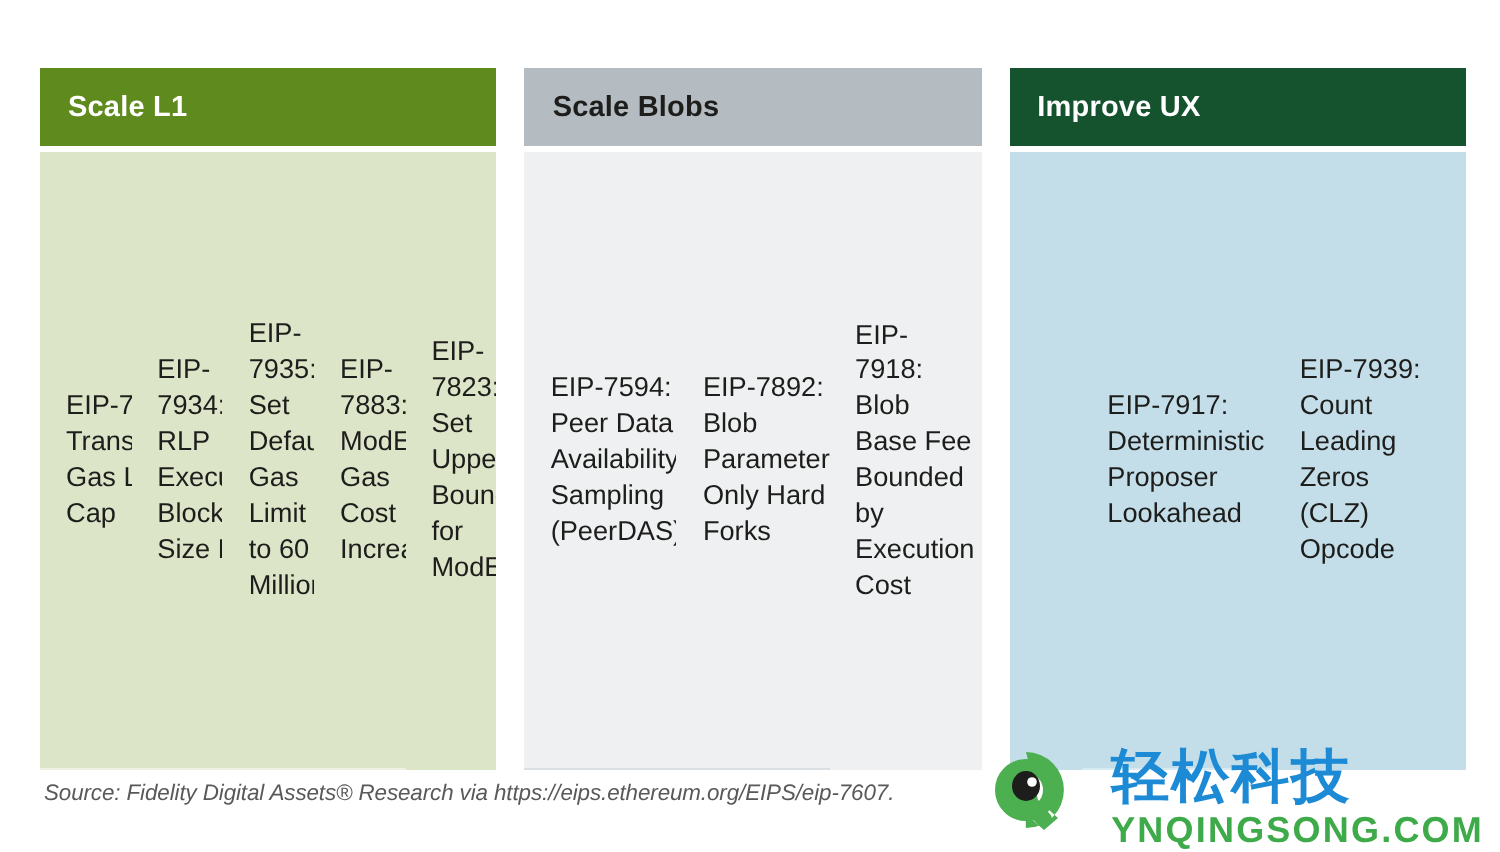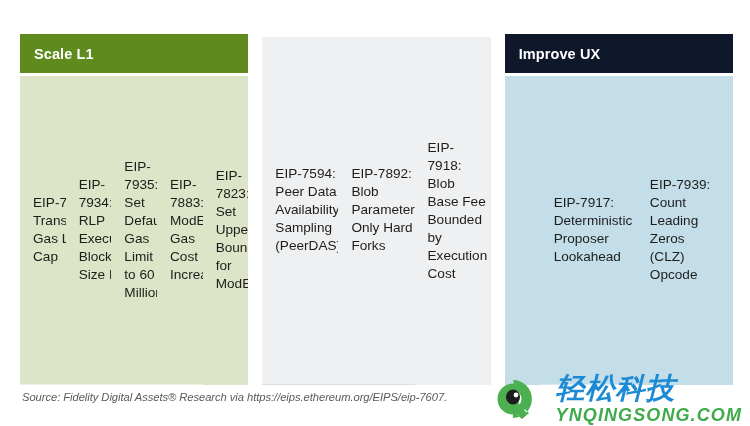--- a/index.html
+++ b/index.html
@@ -87,21 +87,21 @@
   
   .col-gray .col-header {
     background: #b4bbc1;
     color: #1d1d1b;
   }
   .col-gray .col-body { background: #eff0f1; }
   .col-gray .cell { border-bottom-color: #dcdfe1; }
 
   
   .col-blue .col-header {
-    background: #0f172a;
+    background: #14532d;
     color: #ffffff;
   }
   .col-blue .col-body { background: #c4dee9; padding-left: 36px; }
   .col-blue .cell { border-bottom-color: #d8eaf1; }
 
   
   .footer {
     margin-top: 4px;
     height: 54px;
     display: flex;
@@ -118,23 +118,21 @@
     letter-spacing: -0.05px;
     white-space: nowrap;
   }
 
   
   .watermark {
     position: absolute;
     right: 8px;
     bottom: 2px;
     display: flex;
-    align-items: center;
     gap: 22px;
-    font-style: italic;
   }
   .wm-eye {
     position: relative;
     width: 42px;
     height: 42px;
     flex: 0 0 auto;
   }
   .wm-text {
     display: flex;
     flex-direction: column;
@@ -169,20 +167,21 @@
       <div class="col-body">
         <div class="cell">EIP-7825: Transaction Gas Limit Cap</div>
         <div class="cell">EIP-7934: RLP Execution Block Size Limit</div>
         <div class="cell">EIP-7935: Set Default Gas Limit to 60 Million</div>
         <div class="cell">EIP-7883: ModExp Gas Cost Increase</div>
         <div class="cell">EIP-7823: Set Upper Bounds for ModExp</div>
       </div>
     </div>
 
     <div class="column col-gray">
+      <div class="col-header">Scale Blobs</div>
       <div class="col-body">
         <div class="cell">EIP-7594: Peer Data Availability Sampling (PeerDAS)</div>
         <div class="cell">EIP-7892: Blob Parameter Only Hard Forks</div>
         <div class="cell">EIP-7918: Blob Base Fee Bounded by Execution Cost</div>
       </div>
     </div>
 
     <div class="column col-blue">
       <div class="col-header">Improve UX</div>
       <div class="col-body">

